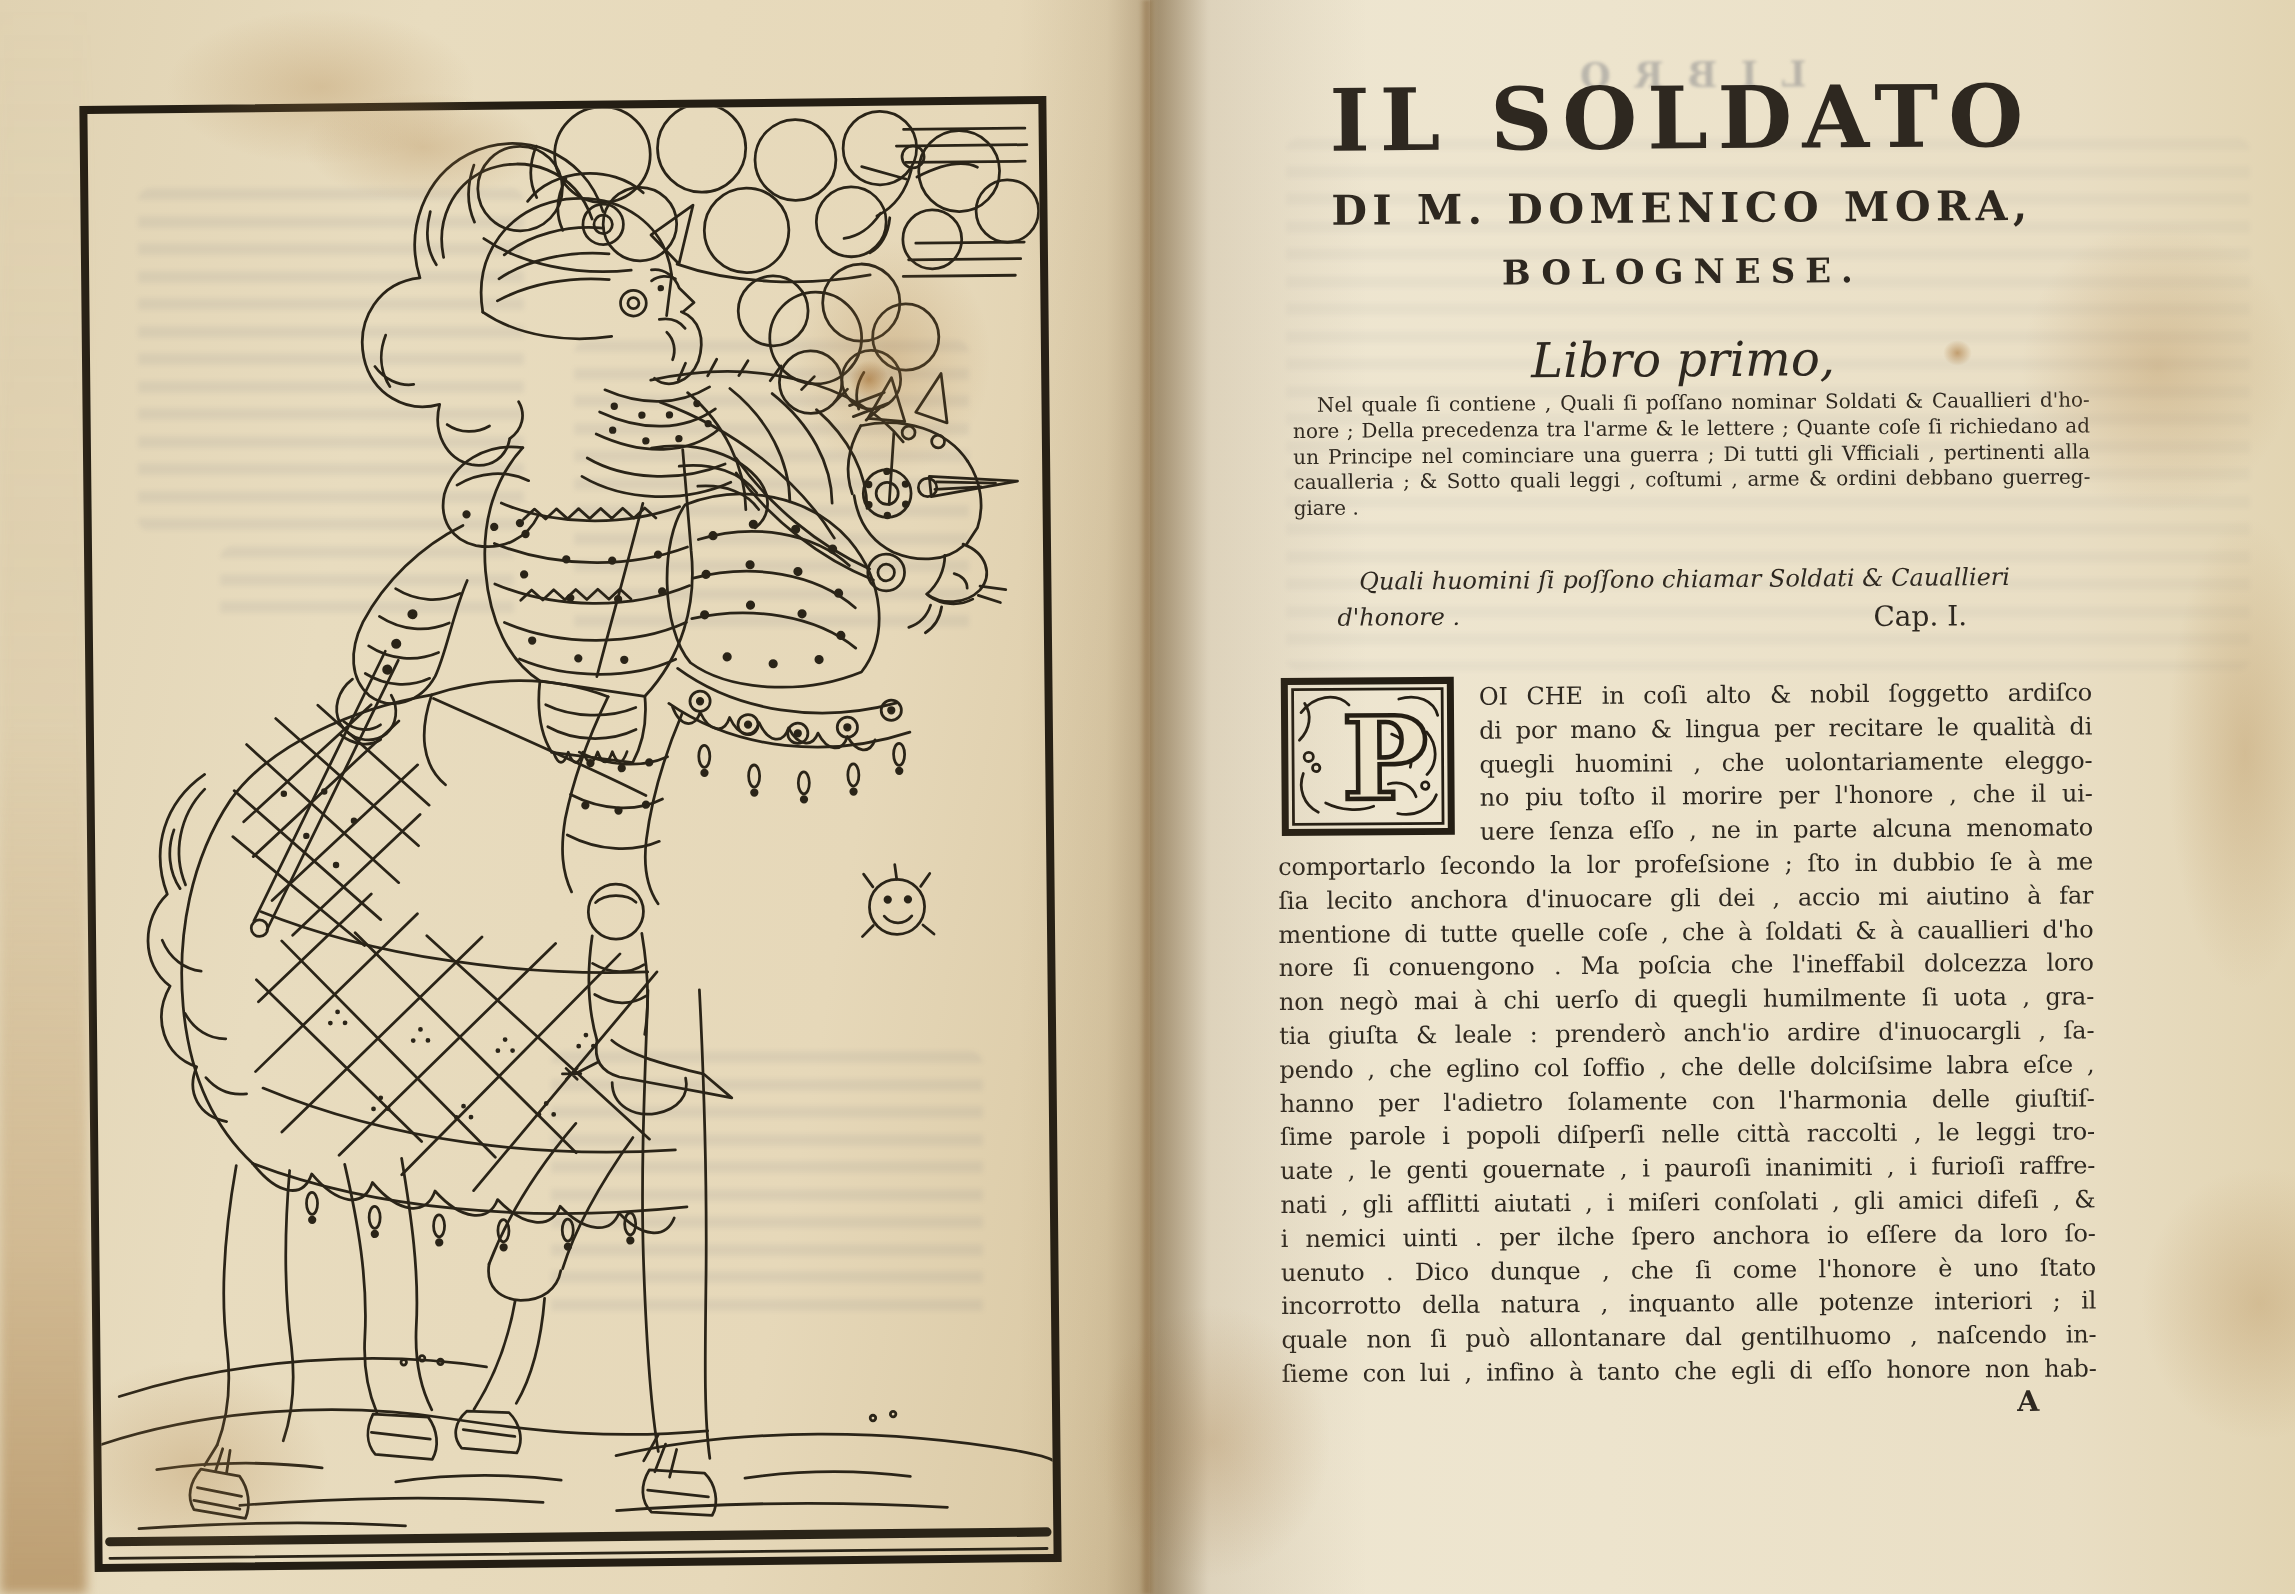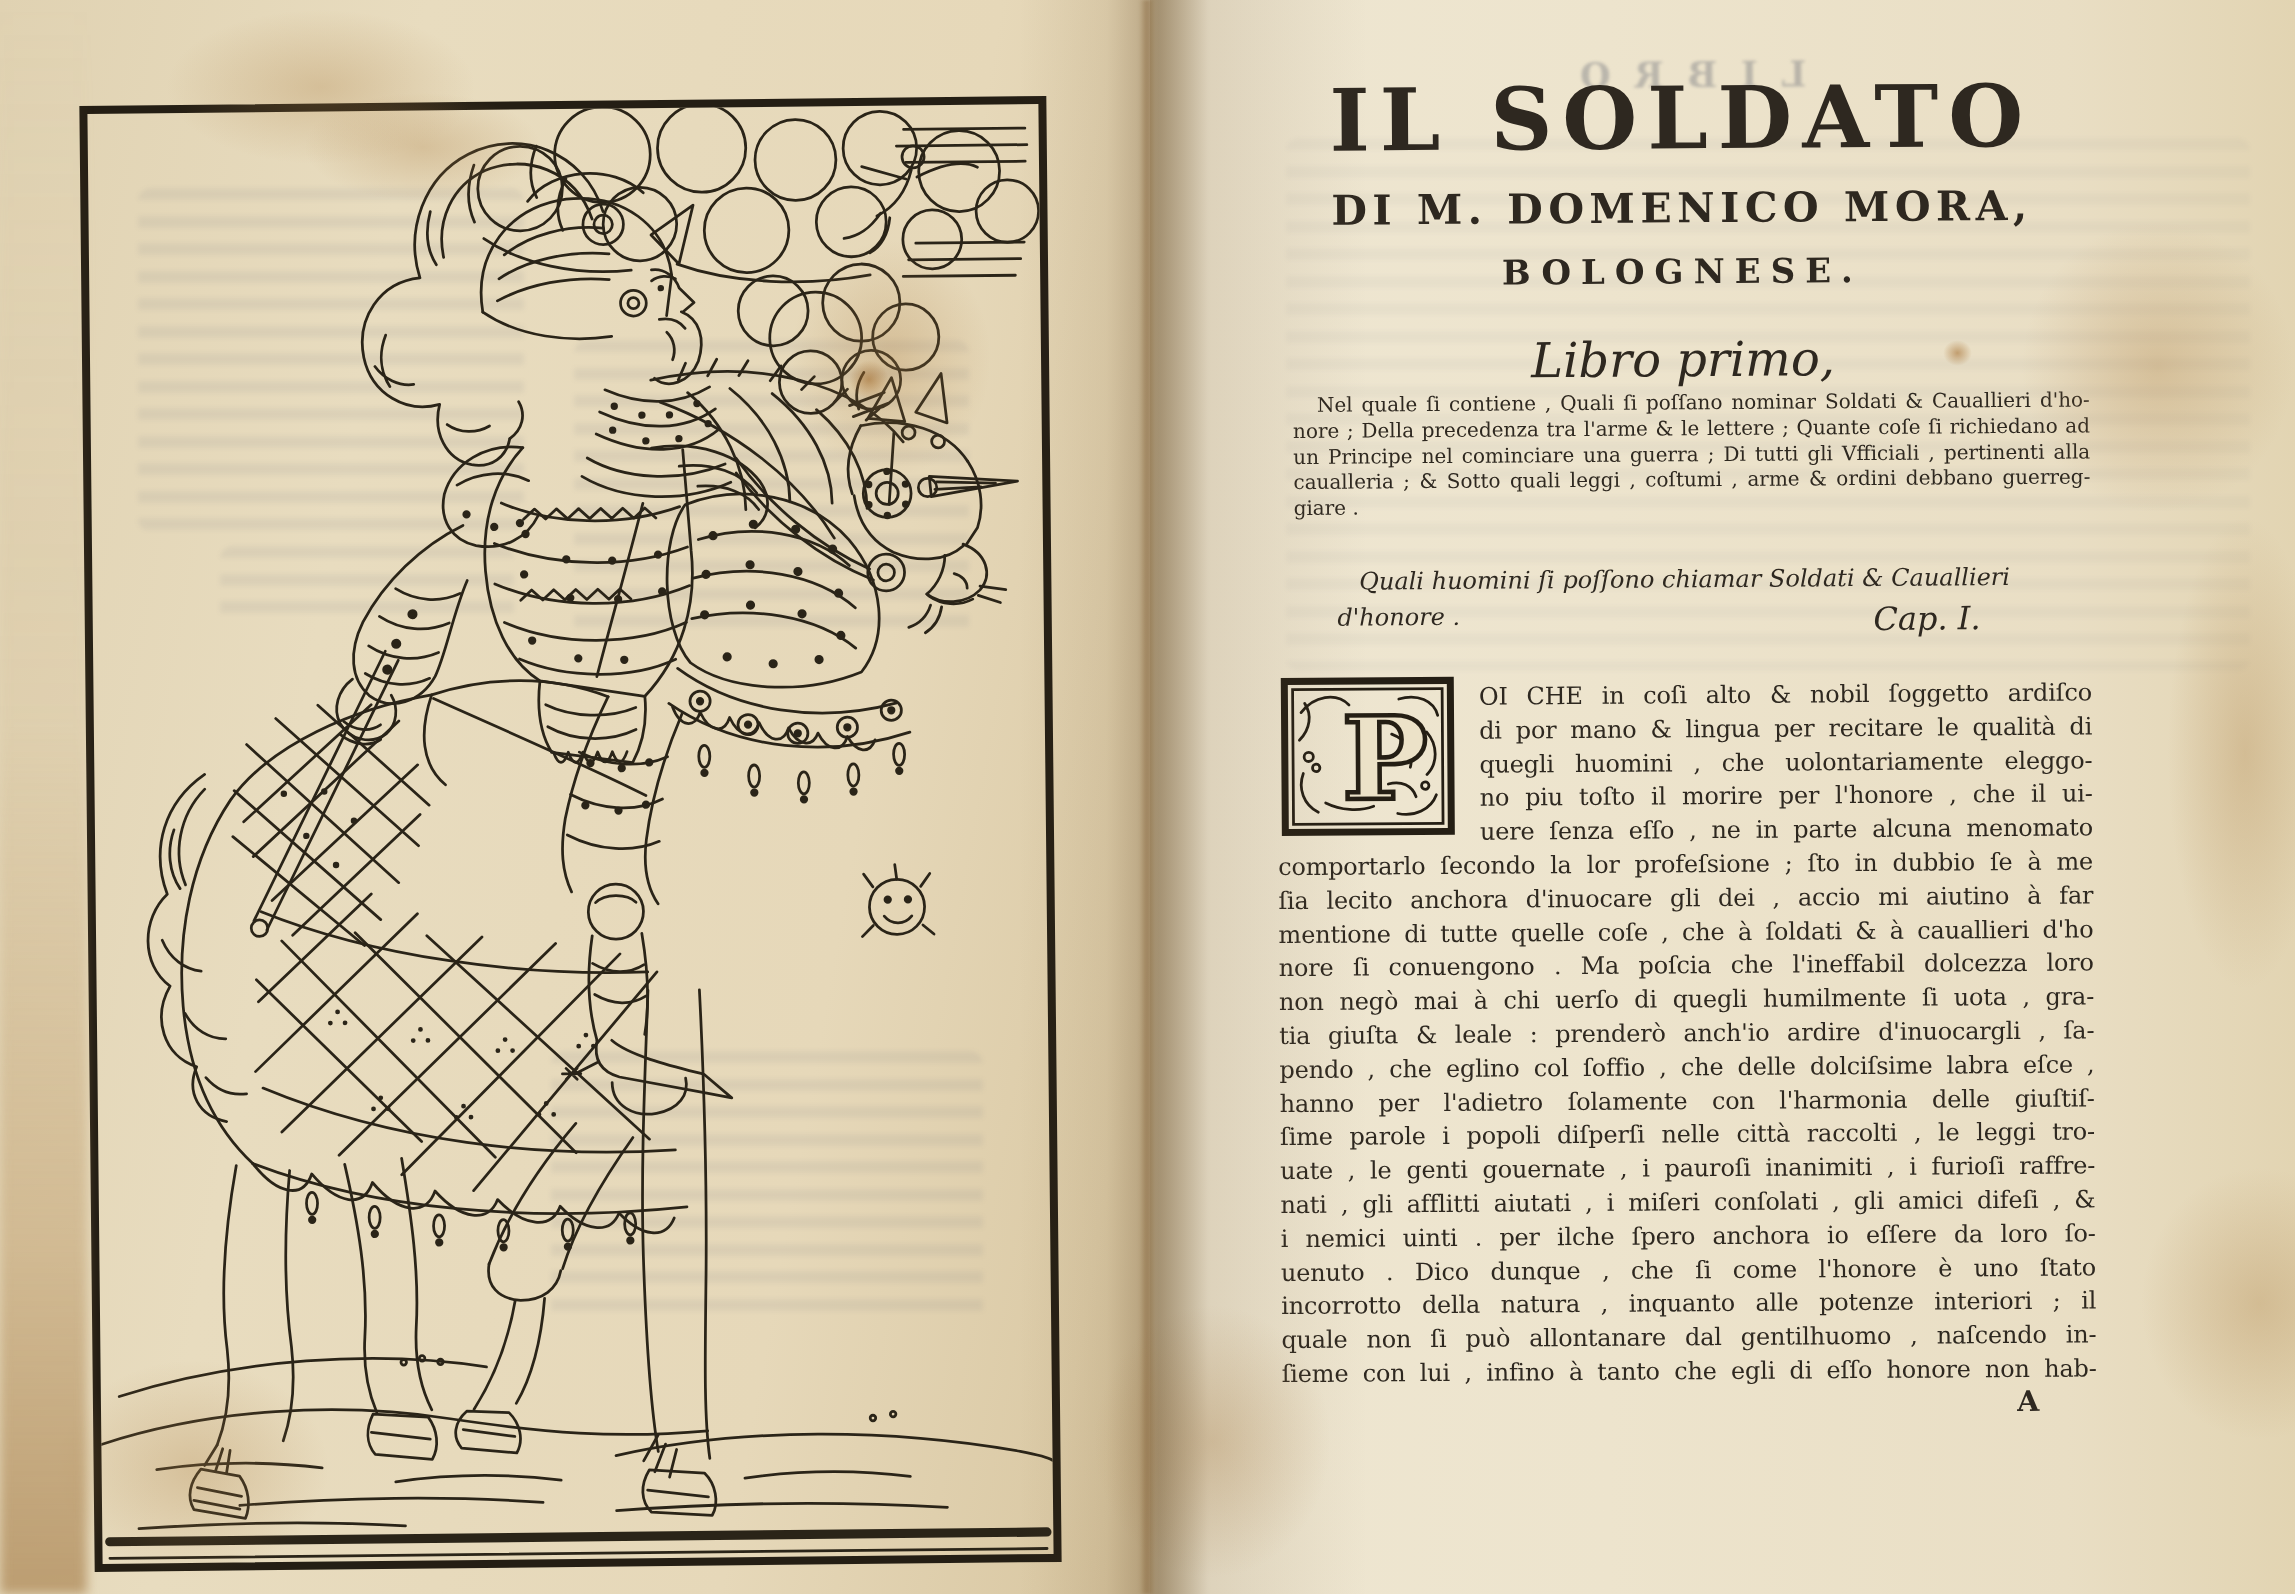--- a/index.html
+++ b/index.html
@@ -62,21 +62,21 @@
   .title1{top:79px;font-size:86px;font-weight:bold;letter-spacing:10px;white-space:nowrap;}
   .title2{top:196px;font-size:41px;font-weight:bold;letter-spacing:5.5px;white-space:nowrap;}
   .title3{top:263px;font-size:34px;font-weight:bold;letter-spacing:10px;white-space:nowrap;}
   .partname{top:343px;font-size:48px;font-style:italic;white-space:nowrap;}
   .argline{position:absolute;left:1290px;width:797px;font-size:20px;line-height:26px;
            text-align:justify;text-align-last:justify;white-space:normal;}
   .argline.last{text-align-last:left;}
   .arg-indent{padding-left:24px;box-sizing:border-box;}
   .chapline1{position:absolute;left:1272px;width:817px;top:577px;font-size:24px;font-style:italic;text-align:center;white-space:nowrap;}
   .chapline2a{position:absolute;left:1333px;top:613px;font-size:24px;font-style:italic;white-space:nowrap;}
-  .chapline2b{position:absolute;left:1869px;top:613px;font-size:32px;font-style:italic;white-space:nowrap;}
+  .chapline2b{position:absolute;left:1869px;top:613px;font-size:28px;white-space:nowrap;}
   .dropcap{
     position:absolute;left:1276px;top:687px;width:173px;height:158px;
     border:7.3px solid #241e14;box-sizing:border-box;
   }
   .bodyline{position:absolute;font-size:24px;line-height:31px;letter-spacing:-0.2px;
             text-align:justify;text-align-last:justify;}
   .bl-wide{left:1272px;width:815px;}
   .bl-indent{left:1474px;width:613px;}
   .signature{position:absolute;left:1991px;top:1398px;width:55px;text-align:center;font-size:28.5px;font-weight:600;}
   .inktext{color:#2e2820;}

